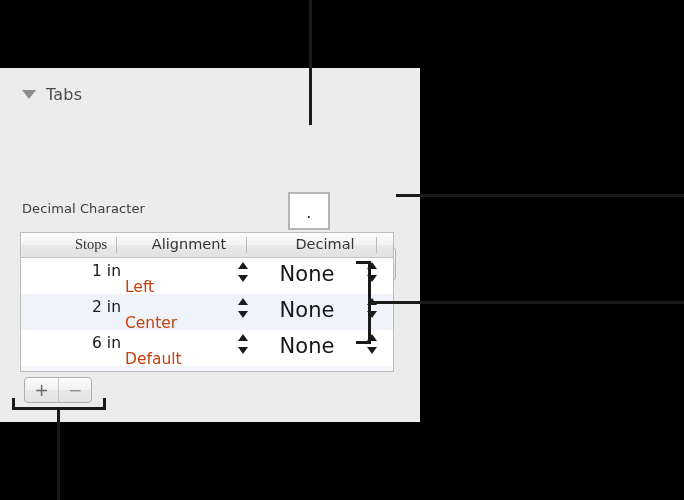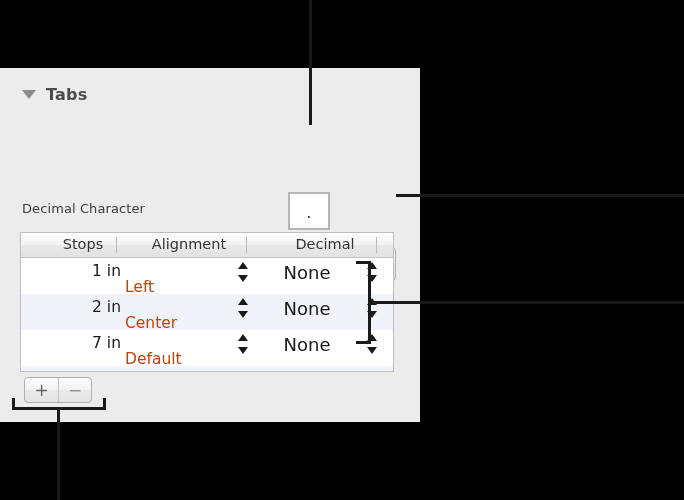--- a/index.html
+++ b/index.html
@@ -36,21 +36,21 @@
     gap: 10px;
   }
   #disclosure-tri {
     width: 0; height: 0;
     border-left: 7px solid transparent;
     border-right: 7px solid transparent;
     border-top: 9px solid #8d8d8d;
   }
   #section-title {
     font-size: 16px;
-    font-weight: bold;
+    font-weight: normal;
     color: #4b4b4b;
     letter-spacing: 0.2px;
   }
 
   
   .field-label {
     position: absolute;
     font-size: 13px;
     color: #3c3c3c;
     letter-spacing: 0.1px;
@@ -142,21 +142,21 @@
     background: linear-gradient(to bottom, #fcfcfc 0%, #f2f2f2 50%, #e9e9e9 51%, #e2e2e2 100%);
     border-bottom: 1px solid #c3c3c3;
   }
   .th {
     position: absolute;
     top: 3px;
     font-size: 14.5px;
     color: #333333;
     text-align: center;
   }
-  #th-stops     { left: 12px;   width: 100px; }
+  #th-stops     { left: 20px;   width: 100px; font-family: Liberation Serif, serif; }
   #th-alignment { left: 98px;  width: 140px; }
   #th-leader    { left: 244px; width: 120px; }
   .col-sep {
     position: absolute;
     top: 4px;
     width: 1px;
     height: 16px;
     background: #b9b9b9;
   }
   #sep1 { left: 95px; }
@@ -183,21 +183,21 @@
     position: absolute;
     left: 104px; top: 20px;
     font-size: 15.5px;
     color: #c2410c;
   }
   .cell-leader {
     position: absolute;
     left: 236px; top: 4px;
     width: 100px;
     text-align: center;
-    font-size: 18px;
+    font-size: 21px;
     color: #171717;
   }
   .mini-stepper {
     position: absolute;
     width: 12px;
     height: 20px;
     top: 4px;
     display: flex;
     flex-direction: column;
     align-items: center;
@@ -363,21 +363,21 @@
         <span class="ms-dn"></span>
       </span>
       <span class="cell-leader">None</span>
       <span class="mini-stepper ms-leader">
         <span class="ms-up"></span>
         <span class="ms-dn"></span>
       </span>
     </div>
 
     <div class="trow odd">
-      <span class="cell-stop">7 in</span>
+      <span class="cell-stop">6 in</span>
       <span class="cell-align">Default</span>
       <span class="mini-stepper ms-align">
         <span class="ms-up"></span>
         <span class="ms-dn"></span>
       </span>
       <span class="cell-leader">None</span>
       <span class="mini-stepper ms-leader">
         <span class="ms-up"></span>
         <span class="ms-dn"></span>
       </span>

